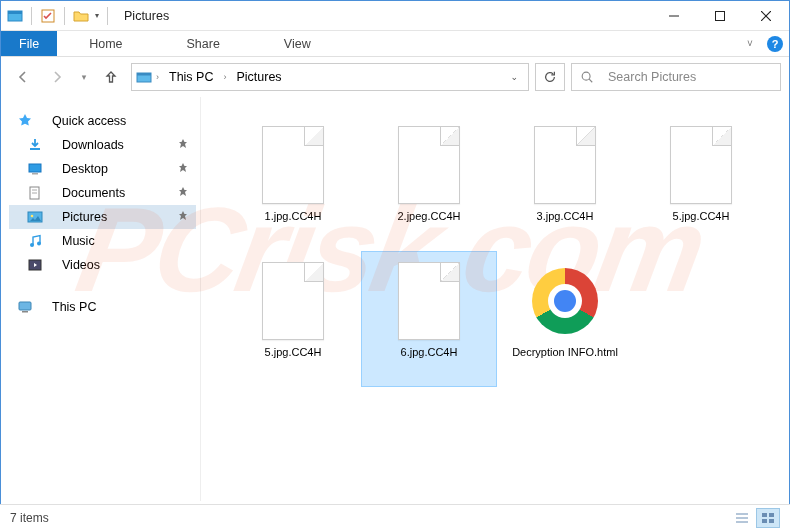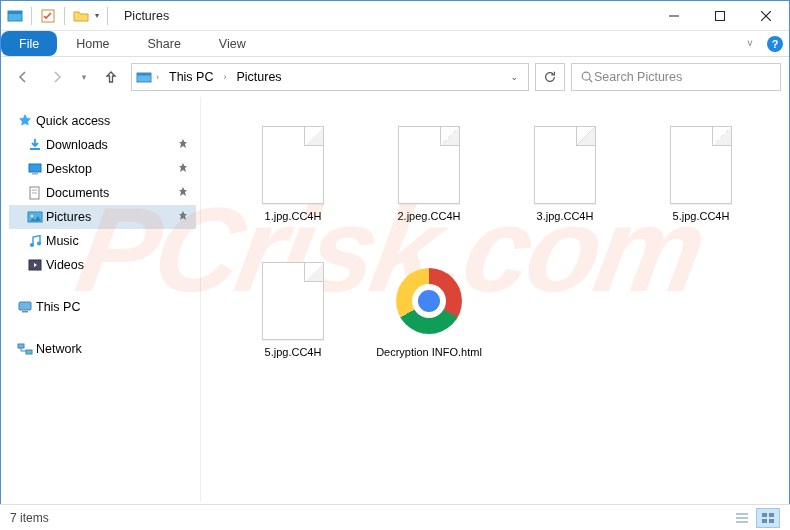--- a/index.html
+++ b/index.html
@@ -8,41 +8,41 @@
 .titlebar .tb-icons { display:flex; gap:4px; align-items:center; }
 .tb-icon { width:16px; height:16px; display:inline-flex; align-items:center; justify-content:center; font-size:11px; }
 .tb-sep { width:1px; height:18px; background:#ccc; margin:0 4px; }
 .qat-down { font-size:8px; color:#555; margin-left:2px;}
 .titlebar .title { margin-left:12px; font-size:12.5px; color:#222; }
 .win-controls { margin-left:auto; display:flex; }
 .win-btn { width:46px; height:30px; display:flex; align-items:center; justify-content:center; }
 .win-btn svg { width:10px; height:10px; }
 
 .ribbon { height:26px; display:flex; align-items:stretch; border-bottom:1px solid #e0e0e0; }
-.file-tab { background:#1979ca; color:#fff; padding:0 18px; display:flex; align-items:center; font-size:12.5px;border-radius:8px; }
-.rtab { padding:0 19px; display:flex; align-items:center; font-size:12.5px; color:#444; }
+.file-tab { background:#1979ca; color:#fff; padding:0 18px; display:flex; align-items:center; font-size:12.5px; }
+.rtab { padding:0 32px; display:flex; align-items:center; font-size:12.5px; color:#444; }
 .ribbon .spacer { flex:1; }
 .help-btn { width:28px; display:flex; align-items:center; justify-content:center; }
 .help-circle { width:16px; height:16px; border-radius:50%; background:#1e88e5; color:#fff; font-size:11px; display:flex; align-items:center; justify-content:center; font-weight:bold;}
 .ribbon-toggle { width:22px; display:flex; align-items:center; justify-content:center; color:#777; font-size:10px;}
 
 .navbar { height:40px; display:flex; align-items:center; padding:4px 8px; gap:6px; }
 .nav-btn { width:28px; height:28px; display:flex; align-items:center; justify-content:center; color:#999; border-radius:2px;}
 .nav-btn.enabled { color:#555; }
 .addr { flex:1; height:28px; border:1px solid #ccc; display:flex; align-items:center; padding:0 4px; gap:2px; font-size:12.5px; }
 .crumb { padding:2px 6px; display:flex; align-items:center; gap:4px;}
 .crumb-sep { color:#777; font-size:9px; padding:0 2px;}
 .addr .drop { margin-left:auto; color:#555; font-size:9px; padding:0 6px;}
 .refresh { width:30px; height:28px; border:1px solid #ccc; display:flex; align-items:center; justify-content:center; color:#555;}
-.search { width:210px; height:28px; border:1px solid #ccc; display:flex; align-items:center; padding:0 8px; font-size:12.5px; color:#888; gap:0;}
+.search { width:210px; height:28px; border:1px solid #ccc; display:flex; align-items:center; padding:0 8px; font-size:12.5px; color:#888; gap:14px;}
 .search svg { width:14px; height:14px; }
 
 .body { display:flex; height:404px; }
 .sidebar { width:200px; border-right:1px solid #eee; padding:12px 4px 8px 8px; font-size:12.5px; }
-.tree-item { display:flex; align-items:center; height:24px; padding-left:18px; gap:3px; position:relative;}
+.tree-item { display:flex; align-items:center; height:24px; padding-left:18px; gap:19px; position:relative;}
 .tree-item.top { padding-left:8px; font-weight:normal; margin-top:6px;}
 .tree-item.top.first { margin-top:0;}
 .tree-item.active { background:#d8e6f2; }
 .tree-item .pin { margin-left:auto; margin-right:8px; color:#777; font-size:11px;}
 .ti-icon { width:16px; height:16px; display:inline-flex; align-items:center; justify-content:center;}
 
 .content { flex:1; padding:18px 10px 10px 24px; }
 .files { display:flex; flex-wrap:wrap; gap:0; }
 .file { width:136px; height:136px; display:flex; flex-direction:column; align-items:center; justify-content:flex-start; padding:8px 4px; border:1px solid transparent; }
 .file.selected { background:#cce8ff; border:1px solid #99d1ff; }
@@ -255,30 +255,20 @@
 
     <div class="tree-item top" style="margin-top:18px;">
       <span class="ti-icon">
           <svg viewBox="0 0 16 16">
             <rect x="2" y="3" width="12" height="8" rx="1" fill="#6db6e4" stroke="#3e86b5"></rect>
             <rect x="5" y="12" width="6" height="1.5" fill="#888"></rect>
           </svg>
         </span>
       <span>This PC</span>
     </div>
-    <div class="tree-item top" style="margin-top:18px;">
-      <span class="ti-icon">
-          <svg viewBox="0 0 16 16">
-            <rect x="1" y="3" width="6" height="4" fill="#6db6e4" stroke="#3e86b5"></rect>
-            <rect x="9" y="9" width="6" height="4" fill="#6db6e4" stroke="#3e86b5"></rect>
-            <path d="M4 7v3h5" fill="none" stroke="#3e86b5"></path>
-          </svg>
-        </span>
-      <span>Network</span>
-    </div>
   </div>
 
   <div class="content">
     <div class="watermark">PCrisk.com</div>
     <div class="files" id="files">
         <div class="file">
           <div class="fthumb">
             <div class="blank-doc"></div>
           </div>
           <div class="fname">1.jpg.CC4H</div>
@@ -299,20 +289,26 @@
           <div class="fthumb">
             <div class="blank-doc"></div>
           </div>
           <div class="fname">5.jpg.CC4H</div>
         </div>
         <div class="file">
           <div class="fthumb">
             <div class="blank-doc"></div>
           </div>
           <div class="fname">5.jpg.CC4H</div>
+        </div>
+        <div class="file selected">
+          <div class="fthumb">
+            <div class="blank-doc"></div>
+          </div>
+          <div class="fname">6.jpg.CC4H</div>
         </div>
         <div class="file">
           <div class="fthumb">
             <div class="chrome-icon"></div>
           </div>
           <div class="fname">Decryption INFO.html</div>
         </div>
       </div>
   </div>
 </div>

